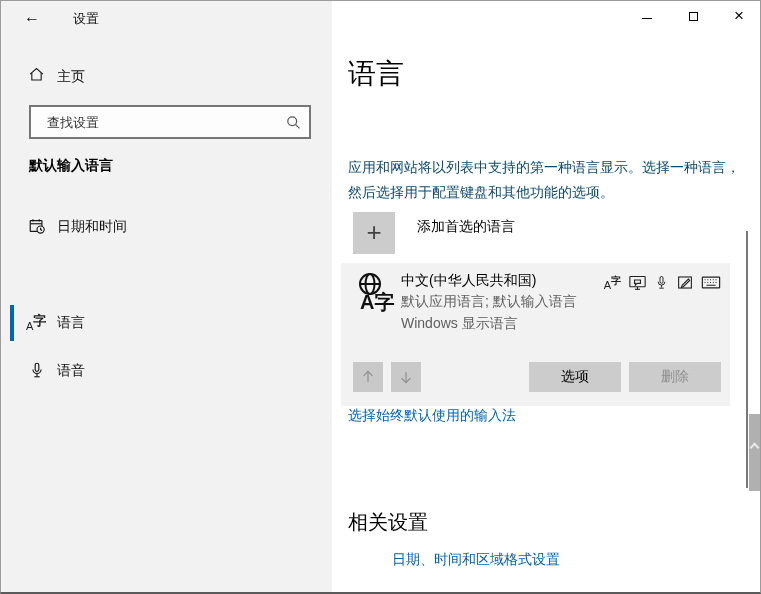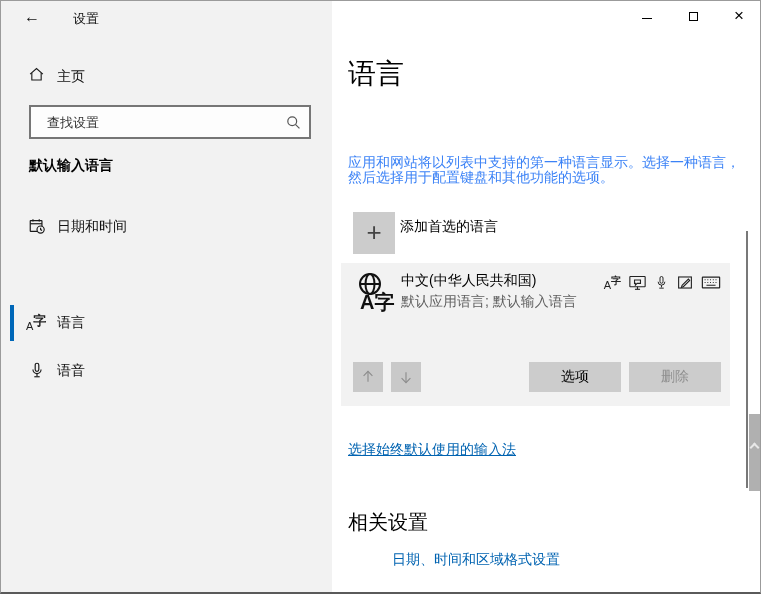--- a/index.html
+++ b/index.html
@@ -41,40 +41,40 @@
   .lang-glyph .zi { font-size:13px; vertical-align:3px; font-weight:bold; }
   
   .main { position:absolute; left:331px; top:0; width:430px; height:100%; background:#fff; }
   .winctrl { position:absolute; top:0; right:0; display:flex; }
   .winctrl .btn { width:46px; height:30px; display:flex; align-items:center; justify-content:center; cursor:pointer; }
   .min-glyph { width:10px; height:0; border-bottom:1px solid #000; margin-top:4px; }
   .max-glyph { width:9px; height:9px; border:1px solid #000; }
   .page-title { position:absolute; left:16px; top:54px; font-size:28px; font-weight:300; color:#000; }
   .sec-title { position:absolute; left:16px; font-size:20px; font-weight:400; color:#000; }
   .sec-preferred { top:110px; }
-  .desc { position:absolute; left:16px; top:154px; width:402px; font-size:14px; line-height:15px; color:#3b82f6; }
+  .desc { position:absolute; left:16px; top:154px; width:402px; font-size:14px; line-height:25px; color:#0c4a6e; }
   .add-row { position:absolute; left:21px; top:211px; display:flex; cursor:pointer; }
   .add-square { width:42px; height:42px; background:#cccccc; display:flex; align-items:center; justify-content:center; }
   .plus { font-size:26px; font-weight:300; color:#444; line-height:26px; margin-top:-2px; }
-  .add-label { font-size:14px; color:#000; margin-left:5px; margin-top:6px;text-align:right; }
+  .add-label { font-size:14px; color:#000; margin-left:22px; margin-top:6px;text-align:right; }
   
   .card { position:absolute; left:9px; top:262px; width:389px; height:143px; background:#f2f2f2; cursor:pointer; }
   .card .big-ic { position:absolute; left:14px; top:8px; }
   .card .name { position:absolute; left:60px; top:9px; font-size:14px; color:#000; }
   .card .sub1 { position:absolute; left:60px; top:30px; font-size:14px; color:#5f5f5f; }
   .card .sub2 { position:absolute; left:60px; top:52px; font-size:14px; color:#5f5f5f; }
   .feat-icons { position:absolute; top:11px; right:9px; display:flex; gap:7px; align-items:center; }
   .cardbtns { position:absolute; left:12px; right:9px; top:99px; height:30px; }
   .sqbtn { position:absolute; width:30px; height:30px; background:#c9c9c9; display:flex; align-items:center; justify-content:center; cursor:default; }
   .btn-up { left:0; } .btn-down { left:38px; }
   .txtbtn { position:absolute; width:92px; height:30px; background:#cccccc; font-size:14px; display:flex; align-items:center; justify-content:center; }
   .btn-options { right:100px; color:#000; cursor:pointer; }
   .btn-remove { right:0; color:#8f8f8f; cursor:default; }
   .link { position:absolute; left:16px; font-size:14px; color:#0063b1; cursor:pointer; }
-  .link-inputmethod { top:440px;text-decoration:underline; }
+  .link-inputmethod { top:406px; }
   .sec-related { top:508px; }
   .link-related { top:550px;margin-left:44px; }
   
   .scroll-box { position:absolute; right:0; top:413px; width:13px; height:77px; background:#b0b0b0; }
   .scroll-box .chev { position:absolute; left:2px; top:30px; width:7px; height:7px; border-left:2px solid #e8e8e8; border-top:2px solid #e8e8e8; transform:rotate(45deg); }
   .scroll-line { position:absolute; left:414px; top:230px; width:2px; height:257px; background:#787878; }
   svg { display:block; }
 </style>
 </head>
 <body>
@@ -173,20 +173,21 @@
           <g fill="none" stroke="#111" stroke-width="2">
             <circle cx="15" cy="13" r="10"></circle>
             <ellipse cx="15" cy="13" rx="4.5" ry="10"></ellipse>
             <path d="M5 13 H25"></path>
           </g>
           <text x="5" y="38" font-size="20" font-weight="bold" fill="#111">A字</text>
         </svg>
       </span>
       <div class="name">中文(中华人民共和国)</div>
       <div class="sub1">默认应用语言; 默认输入语言</div>
+      <div class="sub2">Windows 显示语言</div>
 
       <div class="feat-icons">
         <span class="lang-glyph" style="font-size:10px;"><span class="a">A</span><span class="zi" style="font-size:10px;">字</span></span>
         <span>
           <svg width="19" height="17" viewBox="0 0 22 20" fill="none" stroke="#222" stroke-width="1.3">
             <rect x="2" y="3" width="18" height="12" rx="0.5"></rect>
             <path d="M8 18 H14"></path>
               <path d="M11 15 V18"></path>
             <path d="M7.5 7 h7 v4 h-4 l-2 2 v-2 h-1 z" fill="#f2f2f2"></path>
           </svg>

